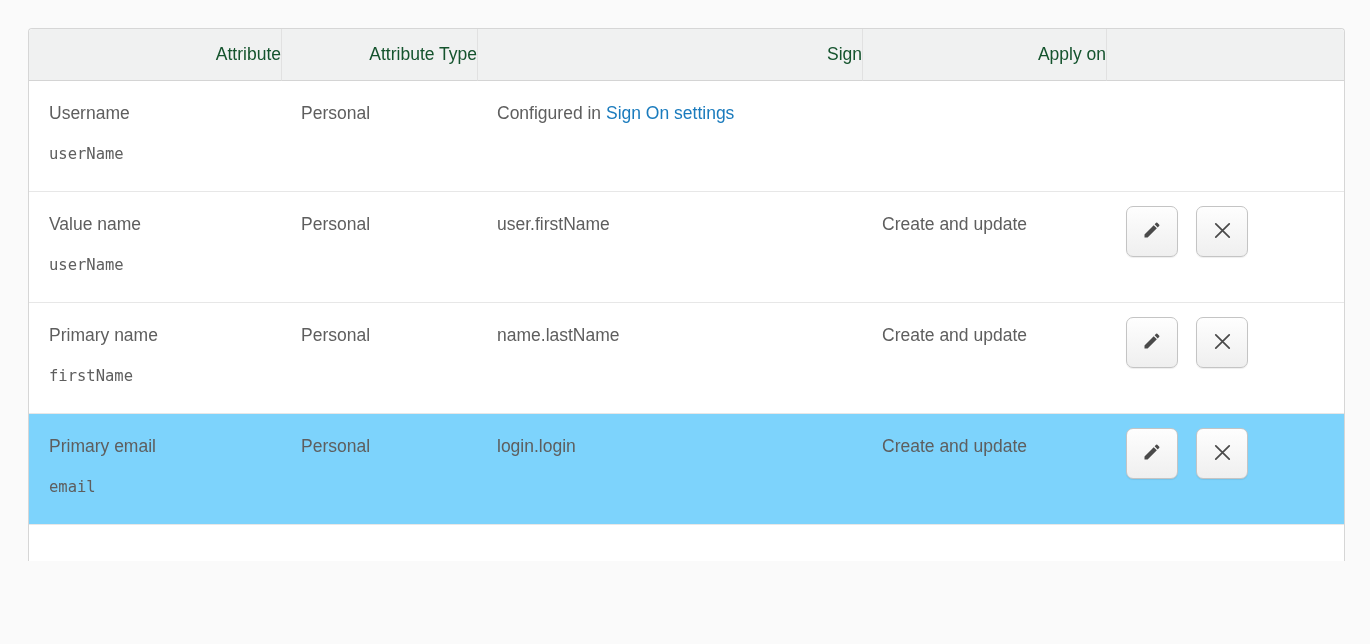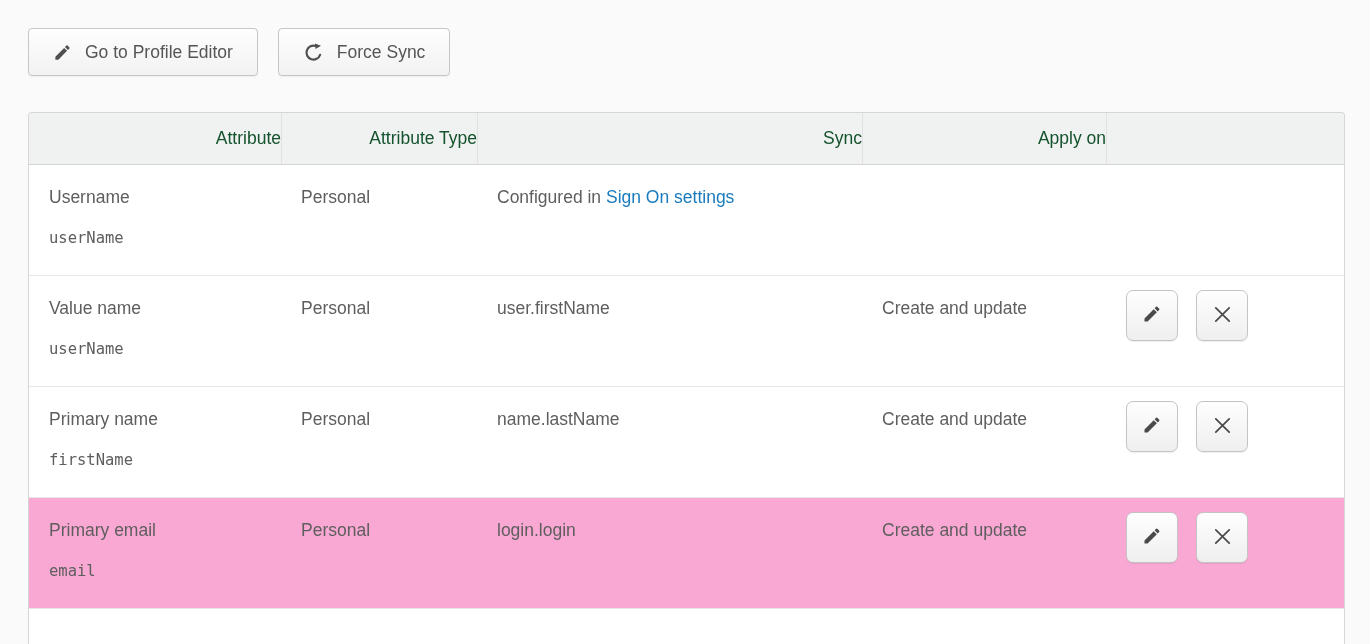--- a/index.html
+++ b/index.html
@@ -53,21 +53,21 @@
   th:last-child  { border-top-right-radius: 4px; }
 
   td {
     height: 111px;
     vertical-align: top;
     padding: 22px 10px 0 20px;
     font-size: 17.5px;
     border-bottom: 1px solid #e7e7e7;
     background: #fff;
   }
-  tr.highlighted td { background: #f9a8d4; }
+  tr.highlighted td { background: #7dd3fc; }
   tr.partial td { height: 36px; border-bottom: none; padding: 0; }
 
   .attr-var {
     margin-top: 21px;
     font-family: "DejaVu Sans Mono", "Liberation Mono", monospace;
     font-size: 15.5px; color: #5e5e5e;
   }
   a.link { color: #1a7bbd; text-decoration: none; cursor: pointer; margin-top: 22px; }
 
   td.actions { padding-top: 14px; }
@@ -79,54 +79,35 @@
     border: 1px solid #c4c4c4; border-radius: 7px;
     box-shadow: 0 1px 1px rgba(0,0,0,0.07);
     cursor: pointer;
   }
 </style>
 </head>
 <body>
 
 <div class="page">
 
-  <div class="toolbar">
-    <button class="tool-btn">
-      <span class="icon">
-        <svg width="19" height="19" viewBox="0 0 24 24" fill="#4f4f4f">
-            <path d="M3 17.25V21h3.75L17.81 9.94l-3.75-3.75L3 17.25zM20.71 7.04c.39-.39.39-1.02 0-1.41l-2.34-2.34a.9959.9959 0 0 0-1.41 0l-1.83 1.83 3.75 3.75 1.83-1.83z"></path>
-          </svg>
-      </span>
-      <span>Go to Profile Editor</span>
-    </button>
-    <button class="tool-btn">
-      <span class="icon">
-        <svg width="21" height="21" viewBox="0 0 24 24">
-          <path d="M14.6 4.5 A 8 8 0 1 0 19.6 14.6" fill="none" stroke="#4f4f4f" stroke-width="2.5" stroke-linecap="round"></path>
-          <path d="M13.6 1.6 L20.6 4.4 L14.4 8.0 Z" fill="#4f4f4f"></path>
-        </svg>
-      </span>
-      <span>Force Sync</span>
-    </button>
-  </div>
 
   <div class="table-wrap">
     <table>
       <colgroup>
         <col class="c-attr">
           <col class="c-type">
           <col class="c-value">
           <col class="c-apply">
           <col class="c-act">
       </colgroup>
       <thead>
         <tr>
           <th>Attribute</th>
           <th>Attribute Type</th>
-          <th>Sync</th>
+          <th>Sign</th>
           <th>Apply on</th>
           <th></th>
         </tr>
       </thead>
       <tbody>
 
         <tr>
           <td>
             <div>Username</div>
             <div class="attr-var">userName</div>

